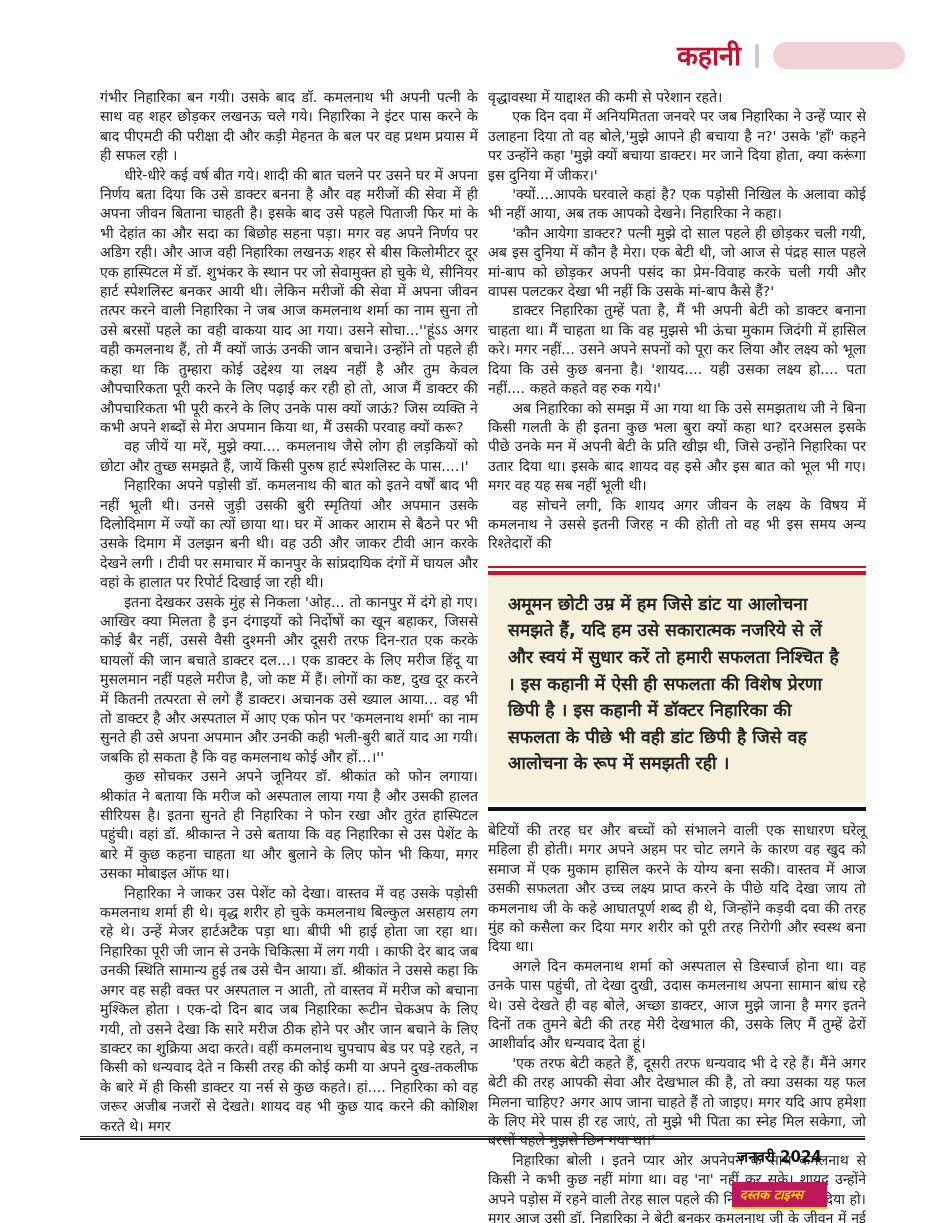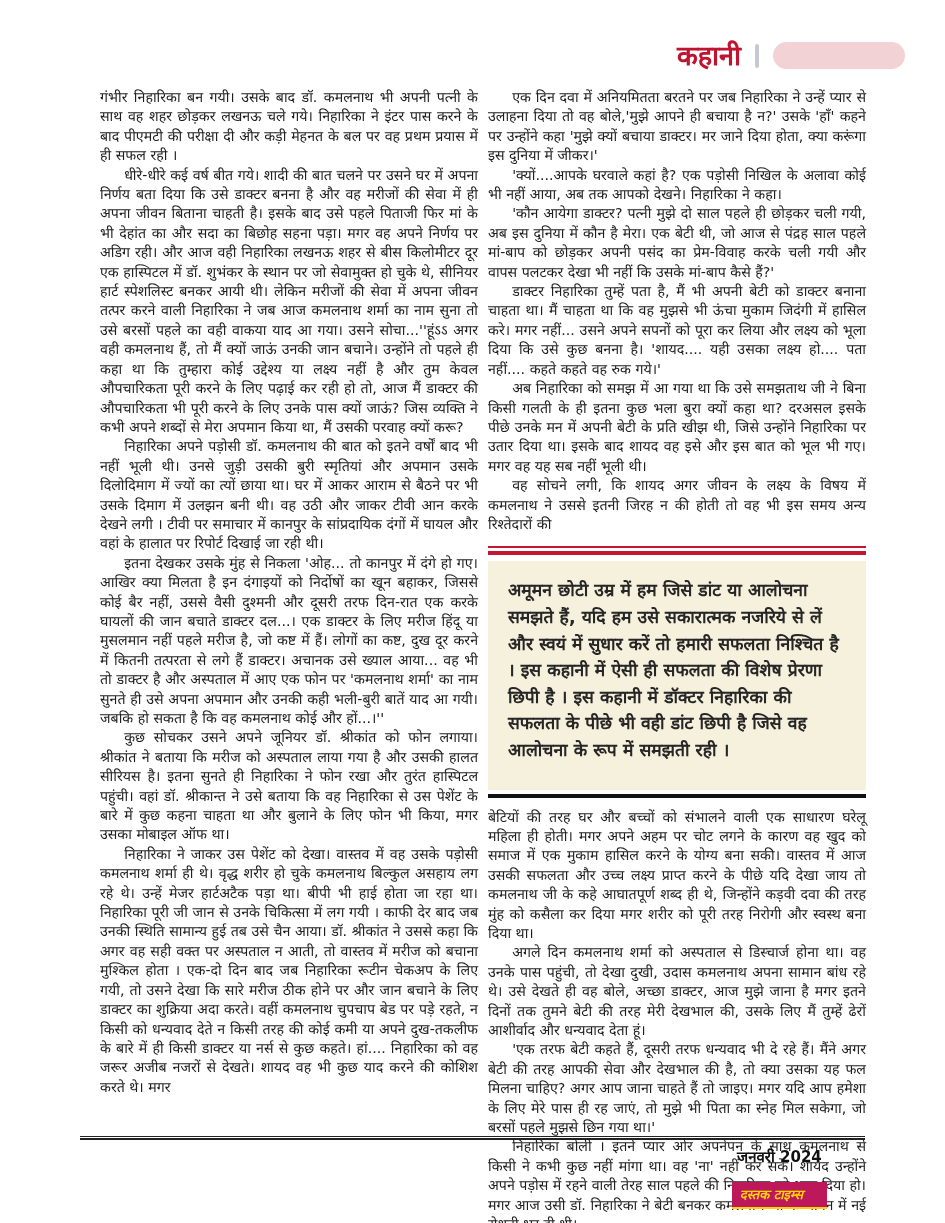--- a/index.html
+++ b/index.html
@@ -64,21 +64,21 @@
   .col p { text-indent: 1.7em; }
   .col p.noindent { text-indent: 0; }
 
   
   .quote-wrap { margin: 12px 0 10px 0; }
   .rule-red-thin  { height: 2px; background: #c21632; margin-bottom: 3px; }
   .rule-red-thick { height: 4px; background: #c21632; }
   .quote-box {
     background: #f6f1dc;
     padding: 16px 18px 26px 20px;
-    margin-top: 6px;
+    margin-top: 0;
     font-size: 17.5px;
     font-weight: bold;
     line-height: 1.52;
     color: #262626;
     text-align: left;
     text-indent: 0;
   }
   .rule-black-thick { height: 4px; background: #111111; margin-top: 4px; }
 
   
@@ -137,28 +137,30 @@
     <span class="section-label">कहानी</span>
     <span class="header-divider"></span>
     <span class="header-pill"></span>
   </div>
 
   <div class="columns">
 
     <div class="col">
       <p class="noindent">गंभीर निहारिका बन गयी। उसके बाद डॉ. कमलनाथ भी अपनी पत्नी के साथ वह शहर छोड़कर लखनऊ चले गये। निहारिका ने इंटर पास करने के बाद पीएमटी की परीक्षा दी और कड़ी मेहनत के बल पर वह प्रथम प्रयास में ही सफल रही ।</p>
       <p>धीरे-धीरे कई वर्ष बीत गये। शादी की बात चलने पर उसने घर में अपना निर्णय बता दिया कि उसे डाक्टर बनना है और वह मरीजों की सेवा में ही अपना जीवन बिताना चाहती है। इसके बाद उसे पहले पिताजी फिर मां के भी देहांत का और सदा का बिछोह सहना पड़ा। मगर वह अपने निर्णय पर अडिग रही। और आज वही निहारिका लखनऊ शहर से बीस किलोमीटर दूर एक हास्पिटल में डॉ. शुभंकर के स्थान पर जो सेवामुक्त हो चुके थे, सीनियर हार्ट स्पेशलिस्ट बनकर आयी थी। लेकिन मरीजों की सेवा में अपना जीवन तत्पर करने वाली निहारिका ने जब आज कमलनाथ शर्मा का नाम सुना तो उसे बरसों पहले का वही वाकया याद आ गया। उसने सोचा...''हूंऽऽ अगर वही कमलनाथ हैं, तो मैं क्यों जाऊं उनकी जान बचाने। उन्होंने तो पहले ही कहा था कि तुम्हारा कोई उद्देश्य या लक्ष्य नहीं है और तुम केवल औपचारिकता पूरी करने के लिए पढ़ाई कर रही हो तो, आज मैं डाक्टर की औपचारिकता भी पूरी करने के लिए उनके पास क्यों जाऊं? जिस व्यक्ति ने कभी अपने शब्दों से मेरा अपमान किया था, मैं उसकी परवाह क्यों करू?</p>
+      <p>वह जीयें या मरें, मुझे क्या.... कमलनाथ जैसे लोग ही लड़कियों को छोटा और तुच्छ समझते हैं, जायें किसी पुरुष हार्ट स्पेशलिस्ट के पास....।'</p>
       <p>निहारिका अपने पड़ोसी डॉ. कमलनाथ की बात को इतने वर्षों बाद भी नहीं भूली थी। उनसे जुड़ी उसकी बुरी स्मृतियां और अपमान उसके दिलोदिमाग में ज्यों का त्यों छाया था। घर में आकर आराम से बैठने पर भी उसके दिमाग में उलझन बनी थी। वह उठी और जाकर टीवी आन करके देखने लगी । टीवी पर समाचार में कानपुर के सांप्रदायिक दंगों में घायल और वहां के हालात पर रिपोर्ट दिखाई जा रही थी।</p>
       <p>इतना देखकर उसके मुंह से निकला 'ओह... तो कानपुर में दंगे हो गए। आखिर क्या मिलता है इन दंगाइयों को निर्दोषों का खून बहाकर, जिससे कोई बैर नहीं, उससे वैसी दुश्मनी और दूसरी तरफ दिन-रात एक करके घायलों की जान बचाते डाक्टर दल...। एक डाक्टर के लिए मरीज हिंदू या मुसलमान नहीं पहले मरीज है, जो कष्ट में हैं। लोगों का कष्ट, दुख दूर करने में कितनी तत्परता से लगे हैं डाक्टर। अचानक उसे ख्याल आया... वह भी तो डाक्टर है और अस्पताल में आए एक फोन पर 'कमलनाथ शर्मा' का नाम सुनते ही उसे अपना अपमान और उनकी कही भली-बुरी बातें याद आ गयी। जबकि हो सकता है कि वह कमलनाथ कोई और हों...।''</p>
       <p>कुछ सोचकर उसने अपने जूनियर डॉ. श्रीकांत को फोन लगाया। श्रीकांत ने बताया कि मरीज को अस्पताल लाया गया है और उसकी हालत सीरियस है। इतना सुनते ही निहारिका ने फोन रखा और तुरंत हास्पिटल पहुंची। वहां डॉ. श्रीकान्त ने उसे बताया कि वह निहारिका से उस पेशेंट के बारे में कुछ कहना चाहता था और बुलाने के लिए फोन भी किया, मगर उसका मोबाइल ऑफ था।</p>
       <p>निहारिका ने जाकर उस पेशेंट को देखा। वास्तव में वह उसके पड़ोसी कमलनाथ शर्मा ही थे। वृद्ध शरीर हो चुके कमलनाथ बिल्कुल असहाय लग रहे थे। उन्हें मेजर हार्टअटैक पड़ा था। बीपी भी हाई होता जा रहा था। निहारिका पूरी जी जान से उनके चिकित्सा में लग गयी । काफी देर बाद जब उनकी स्थिति सामान्य हुई तब उसे चैन आया। डॉ. श्रीकांत ने उससे कहा कि अगर वह सही वक्त पर अस्पताल न आती, तो वास्तव में मरीज को बचाना मुश्किल होता । एक-दो दिन बाद जब निहारिका रूटीन चेकअप के लिए गयी, तो उसने देखा कि सारे मरीज ठीक होने पर और जान बचाने के लिए डाक्टर का शुक्रिया अदा करते। वहीं कमलनाथ चुपचाप बेड पर पड़े रहते, न किसी को धन्यवाद देते न किसी तरह की कोई कमी या अपने दुख-तकलीफ के बारे में ही किसी डाक्टर या नर्स से कुछ कहते। हां.... निहारिका को वह जरूर अजीब नजरों से देखते। शायद वह भी कुछ याद करने की कोशिश करते थे। मगर</p>
     </div>
 
     <div class="col">
-      <p>एक दिन दवा में अनियमितता बरतने पर जब निहारिका ने उन्हें प्यार से उलाहना दिया तो वह बोले,'मुझे आपने ही बचाया है न?' उसके 'हाँ' कहने पर उन्होंने कहा 'मुझे क्यों बचाया डाक्टर। मर जाने दिया होता, क्या करूंगा इस दुनिया में जीकर।'</p>
+      <p class="noindent">वृद्धावस्था में याद्दाश्त की कमी से परेशान रहते।</p>
+      <p>एक दिन दवा में अनियमितता जनवरे पर जब निहारिका ने उन्हें प्यार से उलाहना दिया तो वह बोले,'मुझे आपने ही बचाया है न?' उसके 'हाँ' कहने पर उन्होंने कहा 'मुझे क्यों बचाया डाक्टर। मर जाने दिया होता, क्या करूंगा इस दुनिया में जीकर।'</p>
       <p>'क्यों....आपके घरवाले कहां है? एक पड़ोसी निखिल के अलावा कोई भी नहीं आया, अब तक आपको देखने। निहारिका ने कहा।</p>
       <p>'कौन आयेगा डाक्टर? पत्नी मुझे दो साल पहले ही छोड़कर चली गयी, अब इस दुनिया में कौन है मेरा। एक बेटी थी, जो आज से पंद्रह साल पहले मां-बाप को छोड़कर अपनी पसंद का प्रेम-विवाह करके चली गयी और वापस पलटकर देखा भी नहीं कि उसके मां-बाप कैसे हैं?'</p>
       <p>डाक्टर निहारिका तुम्हें पता है, मैं भी अपनी बेटी को डाक्टर बनाना चाहता था। मैं चाहता था कि वह मुझसे भी ऊंचा मुकाम जिदंगी में हासिल करे। मगर नहीं... उसने अपने सपनों को पूरा कर लिया और लक्ष्य को भूला दिया कि उसे कुछ बनना है। 'शायद.... यही उसका लक्ष्य हो.... पता नहीं.... कहते कहते वह रुक गये।'</p>
       <p>अब निहारिका को समझ में आ गया था कि उसे समझताथ जी ने बिना किसी गलती के ही इतना कुछ भला बुरा क्यों कहा था? दरअसल इसके पीछे उनके मन में अपनी बेटी के प्रति खीझ थी, जिसे उन्होंने निहारिका पर उतार दिया था। इसके बाद शायद वह इसे और इस बात को भूल भी गए। मगर वह यह सब नहीं भूली थी।</p>
       <p>वह सोचने लगी, कि शायद अगर जीवन के लक्ष्य के विषय में कमलनाथ ने उससे इतनी जिरह न की होती तो वह भी इस समय अन्य रिश्तेदारों की</p>
 
       <div class="quote-wrap">
         <div class="rule-red-thin"></div>
         <div class="rule-red-thick"></div>
         <div class="quote-box">अमूमन छोटी उम्र में हम जिसे डांट या आलोचना समझते हैं, यदि हम उसे सकारात्मक नजरिये से लें और स्वयं में सुधार करें तो हमारी सफलता निश्चित है । इस कहानी में ऐसी ही सफलता की विशेष प्रेरणा छिपी है । इस कहानी में डॉक्टर निहारिका की सफलता के पीछे भी वही डांट छिपी है जिसे वह आलोचना के रूप में समझती रही ।</div>

